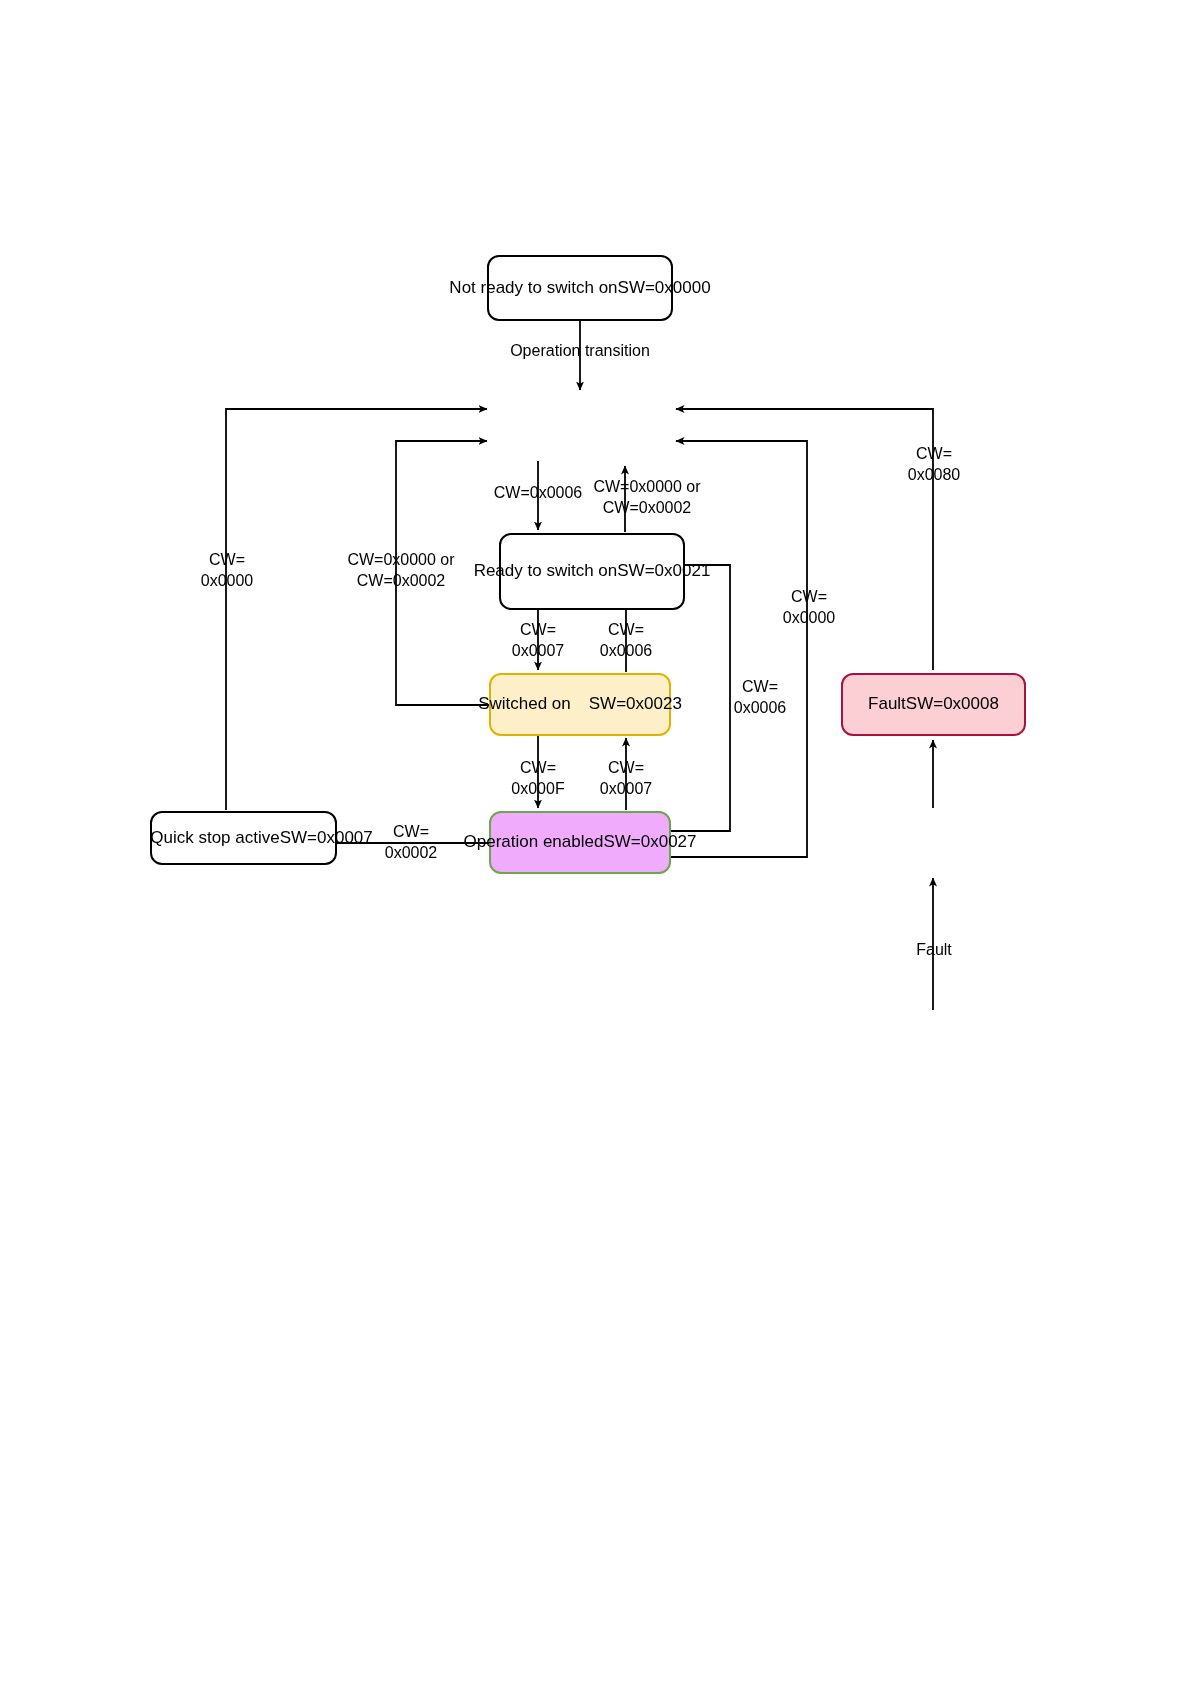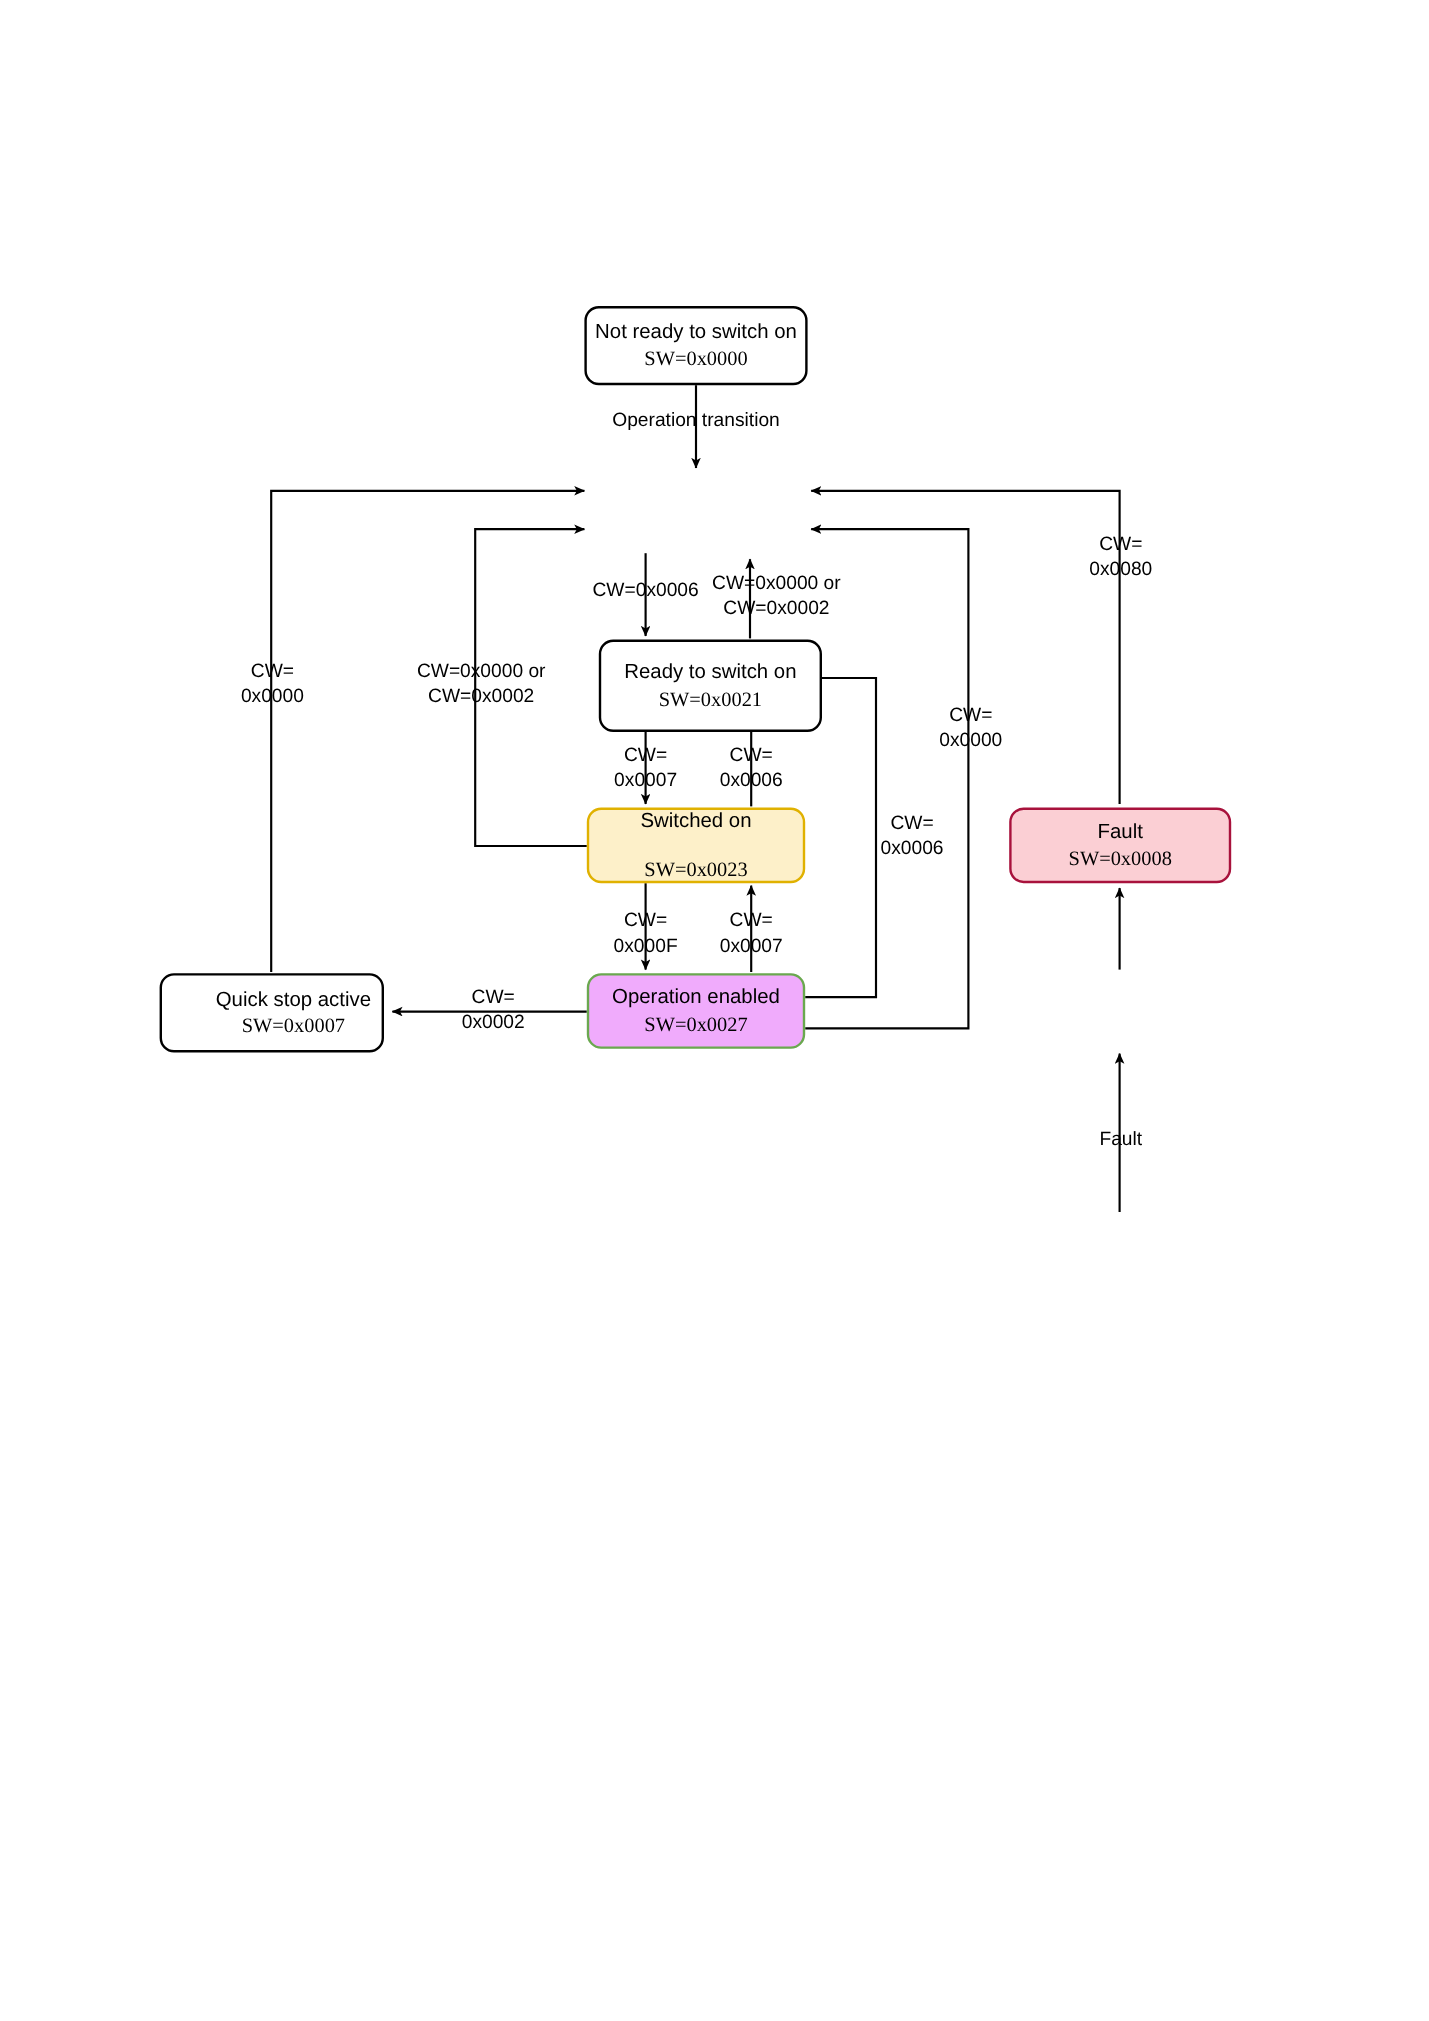--- a/index.html
+++ b/index.html
@@ -17,34 +17,33 @@
   #wires{
     position:absolute;
     left:0; top:0;
     width:1191px; height:1684px;
     pointer-events:none;
   }
   .node{
     position:absolute;
     box-sizing:border-box;
     display:flex;
-    flex-direction:column;
     align-items:center;
     justify-content:center;
     border:2.5px solid #000000;
     border-radius:12px;
     background:#ffffff;
     font-size:17px;
     line-height:1.32;
     text-align:center;
     white-space:nowrap;
     z-index:3;
   }
   .node .t1{display:block;}
-  .node .t2{display:block;font-family:Liberation Serif, serif;}
+  .node .t2{display:block;}
   .node.yellow{background:#fdf0c9;border-color:#e0b100;gap:18px;}
   .node.green{background:#f0abfc;border-color:#6aa84f;}
   .node.red{background:#fbcfd4;border-color:#a8123c;}
 
   .lbl{
     position:absolute;
     font-size:16px;
     line-height:1.30;
     text-align:center;
     white-space:nowrap;
@@ -114,21 +113,21 @@
   <div class="node yellow" style="left:489px; top:673px; width:182px; height:63px;">
     <span class="t1">Switched on</span>
     <span class="t2">SW=0x0023</span>
   </div>
 
   <div class="node green" style="left:489px; top:811px; width:182px; height:63px;">
     <span class="t1">Operation enabled</span>
     <span class="t2">SW=0x0027</span>
   </div>
 
-  <div class="node" style="left:133px; top:811px; width:187px; height:66px;padding-left:36px;">
+  <div class="node" style="left:150px; top:811px; width:187px; height:54px;padding-left:36px;">
     <span class="t1">Quick stop active</span>
     <span class="t2">SW=0x0007</span>
   </div>
 
   <div class="node red" style="left:841px; top:673px; width:185px; height:63px;">
     <span class="t1">Fault</span>
     <span class="t2">SW=0x0008</span>
   </div>
 
 

